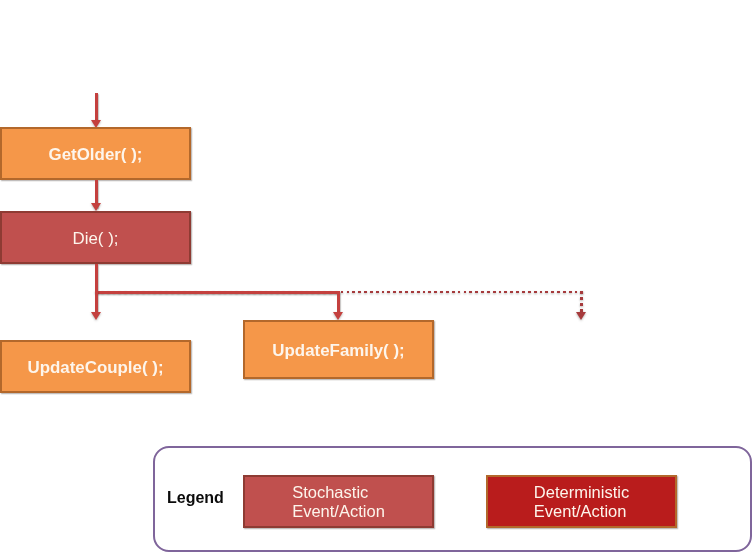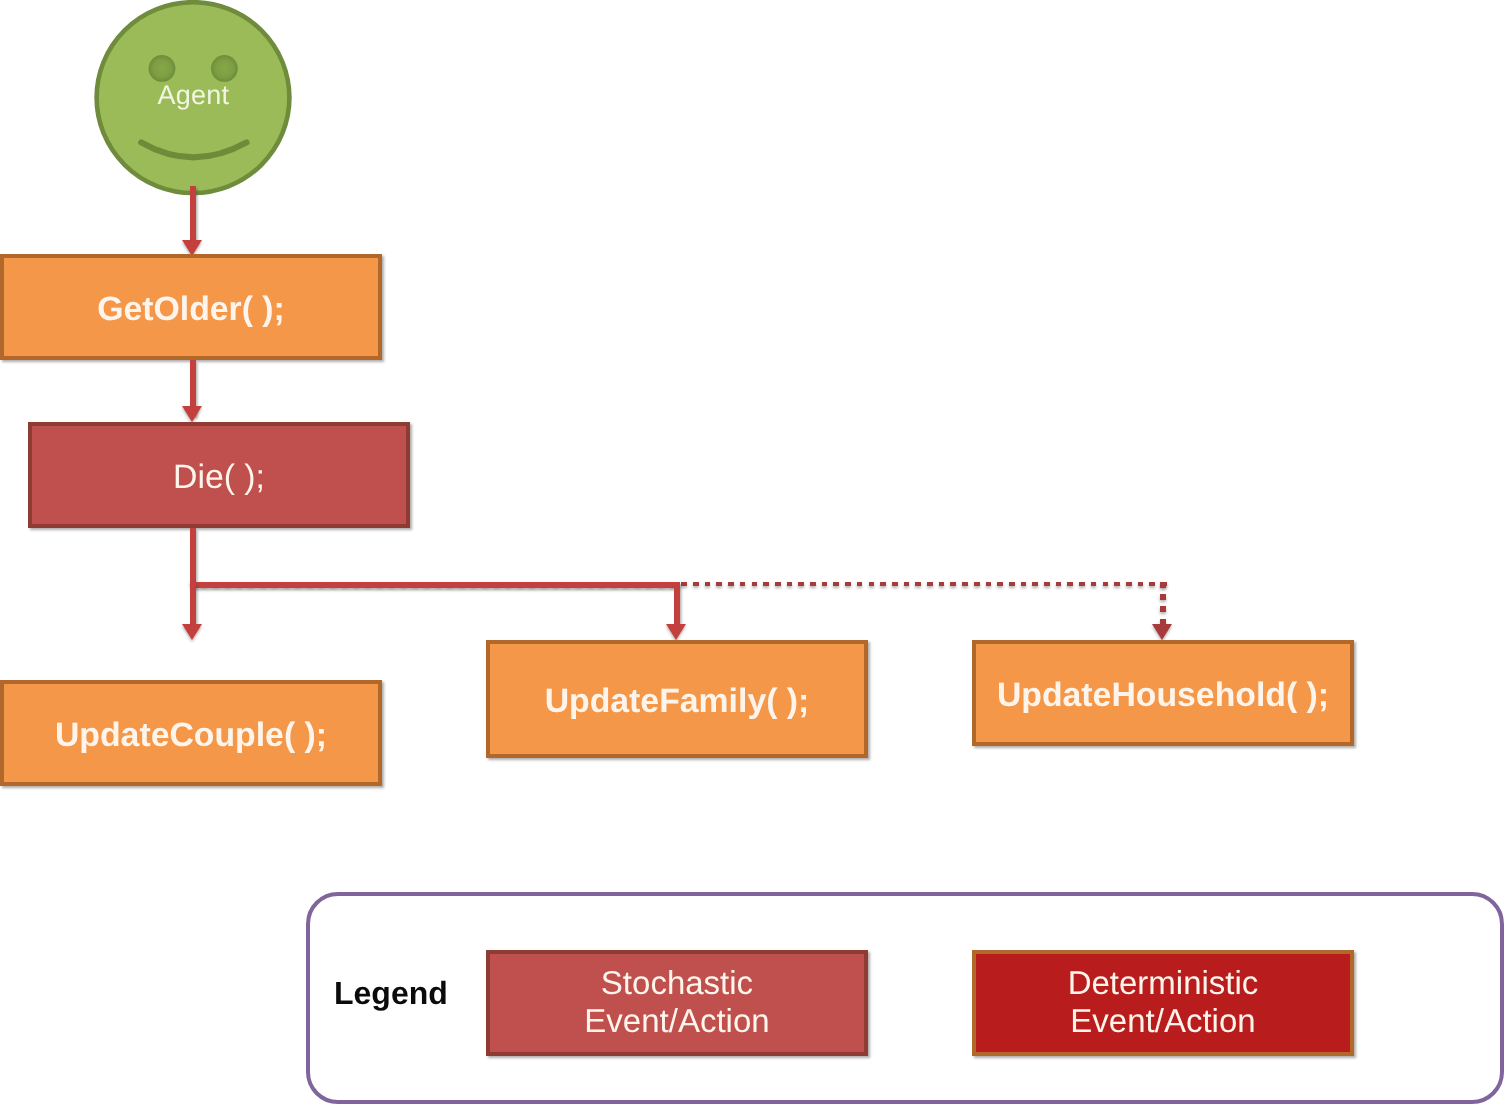--- a/index.html
+++ b/index.html
@@ -10,21 +10,21 @@
   #stage{position:relative;width:752px;height:552px;background:#fff;}
 
   
   .node{position:absolute;box-sizing:border-box;
         display:flex;align-items:center;justify-content:center;
         text-align:center;line-height:1.12;padding-top:4px;
         font-size:16.9px;color:#FDF5EC;
         border-style:solid;border-width:2.5px;
         box-shadow:0.8px 1.2px 1.2px rgba(70,60,55,.42);}
   .node.orange{background:#F59749;border-color:#B3682B;font-weight:bold;}
-  .node.red{background:#C0504E;border-color:#8E3B33;margin-left:14px;}
+  .node.red{background:#C0504E;border-color:#8E3B33;}
 
   
   #agent{position:absolute;left:47.2px;top:-0.4px;width:99px;height:98px;}
   #agent svg{display:block;}
   #agent .alabel{position:absolute;left:0;top:41.4px;width:99px;text-align:center;
        font-size:13.5px;line-height:13.5px;color:#F1F5E1;letter-spacing:.1px;}
 
   
   .conn{position:absolute;background:#C4403E;
         box-shadow:0.8px 1.2px 1.1px rgba(70,60,55,.38);}
@@ -41,45 +41,29 @@
      border-top:8.2px solid #C4403E;
      filter:drop-shadow(0.9px 1.1px .9px rgba(70,60,55,.40));}
 
   
   #legend{position:absolute;left:152.8px;top:445.8px;width:599.2px;height:106.5px;
       box-sizing:border-box;border:2.6px solid #7F659B;border-radius:16px;background:#fff;}
   #legend-title{position:absolute;left:167px;top:457.5px;
       font-size:16px;line-height:16px;font-weight:bold;color:#0B0B0B;margin-top:32px;}
   .legbox{position:absolute;box-sizing:border-box;
       display:flex;align-items:center;justify-content:center;
-      text-align:center;line-height:19.3px;font-size:16.5px;color:#FDF5EC;padding-top:1px;
+      line-height:19.3px;font-size:16.5px;color:#FDF5EC;padding-top:1px;
       border-style:solid;border-width:2.5px;
       box-shadow:0.8px 1.2px 1.2px rgba(70,60,55,.42);}
 </style>
 </head>
 <body>
 
 <div id="stage">
 
-  <div id="agent">
-    <svg width="99" height="98" viewBox="0 0 99 98">
-      <ellipse cx="49.5" cy="48.8" rx="48.2" ry="47.7" stroke-width="2.3" fill="#9BBB59" style="stroke: rgb(111, 139, 60);"></ellipse>
-      <defs>
-        <radialGradient id="eyeg" cx="50%" cy="50%" r="55%">
-          <stop offset="0%" stop-color="#85A648"></stop>
-          <stop offset="58%" stop-color="#7E9E43"></stop>
-          <stop offset="100%" stop-color="#6C8738"></stop>
-        </radialGradient>
-      </defs>
-      <circle cx="34" cy="34.2" r="6.7" fill="url(#eyeg)"></circle>
-      <circle cx="65.2" cy="34.2" r="6.7" fill="url(#eyeg)"></circle>
-      <path d="M23.6 71.2 Q49.5 86.1 76.3 71.2" fill="none" stroke="#6F8B3A" stroke-width="3.05" stroke-linecap="round"></path>
-    </svg>
-    <div class="alabel">Agent</div>
-  </div>
 
   <div class="conn vline" style="left:95.3px;top:93px;height:29px;"></div>
   <div class="arrow" style="left:91.15px;top:119.9px;"></div>
 
   <div class="node orange" style="left:0px;top:127px;width:191px;height:53px;">
     <span>GetOlder( );</span>
   </div>
 
   <div class="conn vline" style="left:95.3px;top:180px;height:28px;"></div>
   <div class="arrow" style="left:91.15px;top:202.9px;"></div>
@@ -98,23 +82,20 @@
   <div class="arrow" style="left:91.15px;top:311.9px;"></div>
   <div class="conn vline" style="left:337.3px;top:290.5px;height:23px;"></div>
   <div class="arrow" style="left:333.15px;top:311.9px;"></div>
 
   <div class="node orange" style="left:0px;top:340px;width:191px;height:53px;">
     <span>UpdateCouple( );</span>
   </div>
   <div class="node orange" style="left:243px;top:320px;width:191px;height:59px;">
     <span>UpdateFamily( );</span>
   </div>
-  <div class="node orange" style="left:486px;top:320px;width:191px;height:53px;">
-    <span>UpdateHousehold( );</span>
-  </div>
 
   <div id="legend"></div>
   <div id="legend-title">Legend</div>
   <div class="legbox" style="left: 243px; top: 475px; width: 191px; height: 53px; background: rgb(192, 80, 78); border-color: rgb(142, 59, 51);">
     <span>Stochastic<br>Event/Action</span>
   </div>
   <div class="legbox" style="left: 486px; top: 475px; width: 191px; height: 53px; background: #b91c1c; border-color: rgb(179, 104, 43);">
     <span>Deterministic<br>Event/Action</span>
   </div>
 

